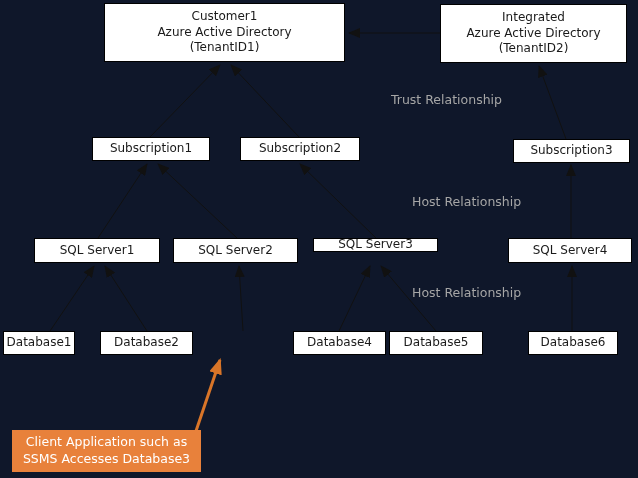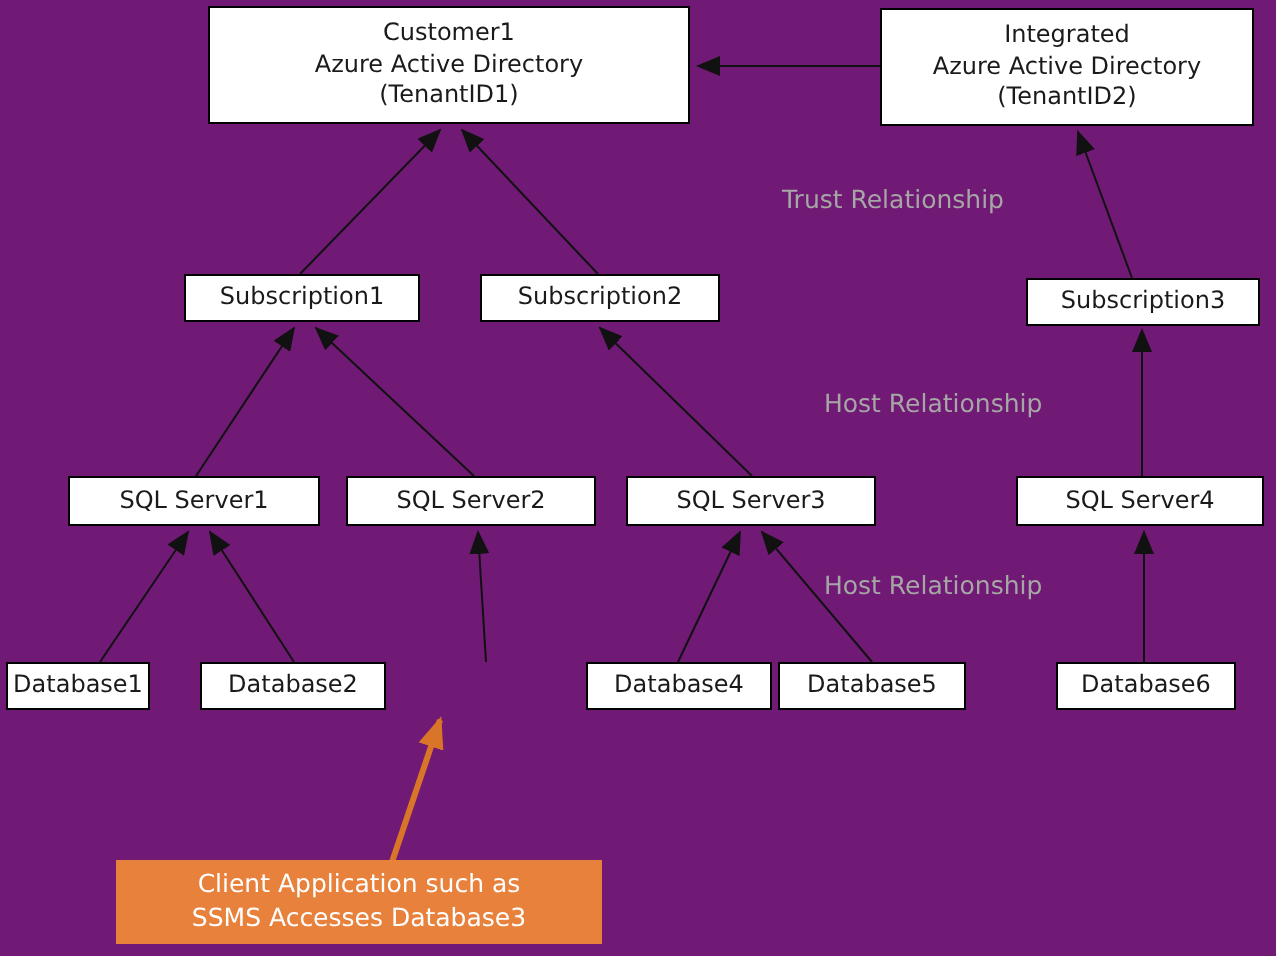--- a/index.html
+++ b/index.html
@@ -1,32 +1,32 @@
 <!DOCTYPE html>
 <html><head>
 <meta charset="utf-8">
 <style>
   html,body{margin:0;padding:0;background:#fff;}
   .canvas{
-    position:relative;width:638px;height:478px;background:#701a75;overflow:hidden;
+    position:relative;width:638px;height:478px;background:#0f172a;overflow:hidden;
     font-family:"DejaVu Sans","Liberation Sans",sans-serif;color:#1a1a1a;
   }
   .edges{position:absolute;left:0;top:0;width:638px;height:478px;}
   .node{
     position:absolute;box-sizing:border-box;background:#ffffff;border:1px solid #000;
     display:flex;align-items:center;justify-content:center;text-align:center;
     font-size:12px;line-height:1.3;white-space:pre-line;
   }
   .rel-label{
     position:absolute;font-size:12.5px;color:#a6a6a6;white-space:nowrap;
   }
   .callout{
-    position:absolute;left:12px;top:430px;width:243px;height:42px;box-sizing:border-box;
+    position:absolute;left:12px;top:430px;width:189px;height:42px;box-sizing:border-box;
     background:#e8813b;color:#ffffff;display:flex;align-items:center;justify-content:center;
-    text-align:center;font-size:12.5px;line-height:1.35;white-space:pre-line;margin-left:46px;
+    text-align:center;font-size:12.5px;line-height:1.35;white-space:pre-line;
   }
 </style>
 </head>
 <body>
 
 <div class="canvas">
 
   <svg class="edges" width="638" height="478" viewBox="0 0 638 478">
     <defs>
       <marker id="mb" markerUnits="userSpaceOnUse" markerWidth="12" markerHeight="10" refX="11" refY="5" orient="auto">
@@ -73,21 +73,21 @@
   <div class="node" style="left:513px;top:139px;width:117px;height:24px">
     <span>Subscription3</span>
   </div>
 
   <div class="node" style="left:34px;top:238px;width:126px;height:25px">
     <span>SQL Server1</span>
   </div>
   <div class="node" style="left:173px;top:238px;width:125px;height:25px">
     <span>SQL Server2</span>
   </div>
-  <div class="node" style="left:313px;top:238px;width:125px;height:25px">
+  <div class="node" style="left:313px;top:238px;width:125px;height:14px">
     <span>SQL Server3</span>
   </div>
   <div class="node" style="left:508px;top:238px;width:124px;height:25px">
     <span>SQL Server4</span>
   </div>
 
   <div class="node" style="left:3px;top:331px;width:72px;height:24px">
     <span>Database1</span>
   </div>
   <div class="node" style="left:100px;top:331px;width:93px;height:24px">

